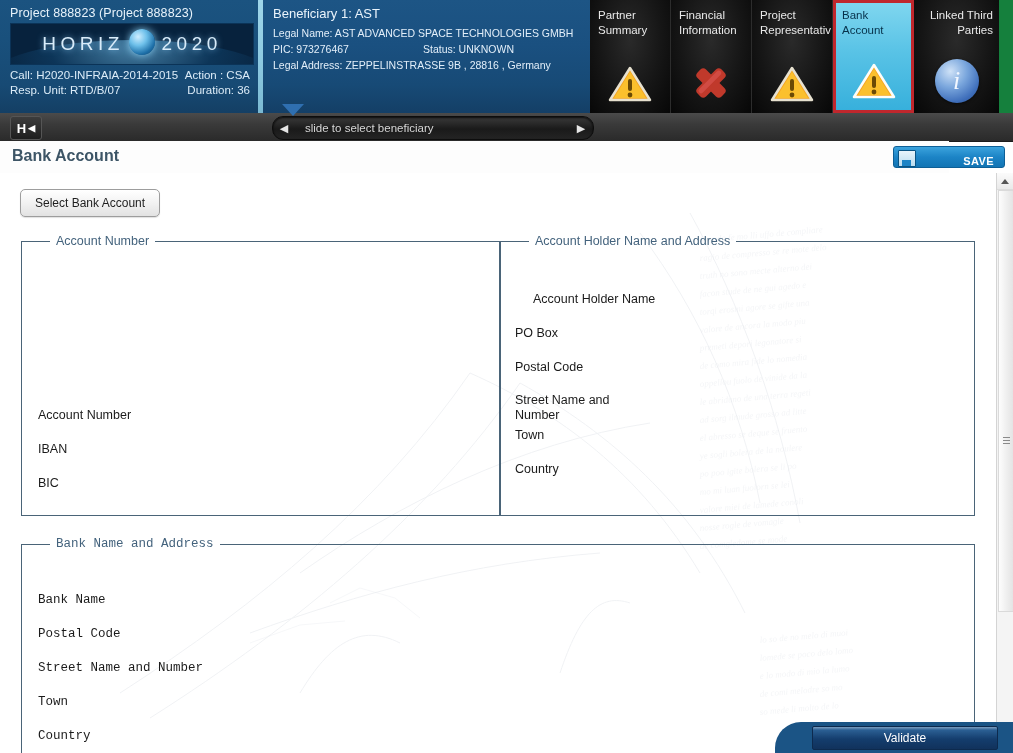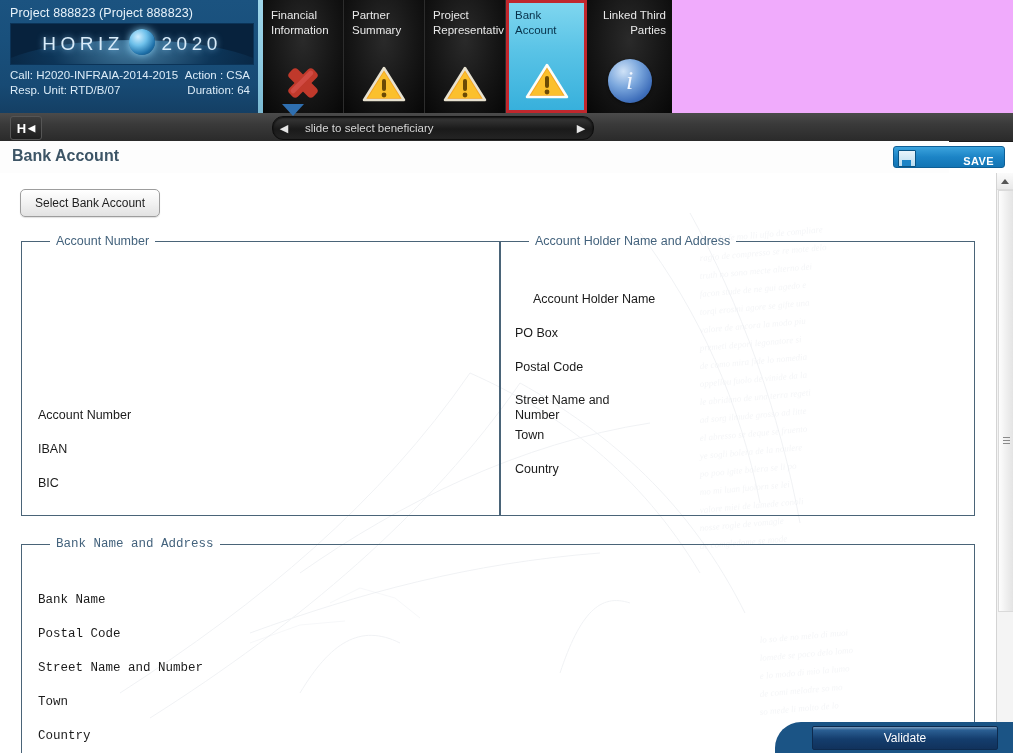--- a/index.html
+++ b/index.html
@@ -12,21 +12,21 @@
   #app {
     position: relative;
     width: 1013px; height: 753px;
     overflow: hidden;
   }
 
   
   .header {
     position: absolute; left: 0; top: 0;
     width: 1013px; height: 113px;
-    background: #f0abfc;
+    background: #15803d;
     display: flex;
   }
   .panel-project {
     position: relative;
     width: 258px; height: 113px;
     background: linear-gradient(180deg,#1b5380 0%, #19507c 35%, #174a74 75%, #143f64 100%);
     box-sizing: border-box;
     padding: 4px 6px 0 8px;
     overflow: hidden;
   }
@@ -325,55 +325,64 @@
       <div class="horizon-banner">
         <div class="horizon-globe"></div>
         <div class="horizon-text">HORIZ N 2020</div>
       </div>
       <div class="proj-meta">
         <span>Call: H2020-INFRAIA-2014-2015</span>
         <span>Action : CSA</span>
       </div>
       <div class="proj-meta second">
         <span>Resp. Unit: RTD/B/07</span>
-        <span>Duration: 64</span>
+        <span>Duration: 36</span>
       </div>
     </div>
 
     <div class="divider-cyan"></div>
 
+    <div class="panel-beneficiary">
+      <div class="ben-title">Beneficiary 1: AST</div>
+      <div class="ben-line">Legal Name: AST ADVANCED SPACE TECHNOLOGIES GMBH</div>
+      <div class="ben-line ben-row">
+        <span class="pic">PIC: 973276467</span>
+        <span>Status: UNKNOWN</span>
+      </div>
+      <div class="ben-line">Legal Address: ZEPPELINSTRASSE 9B , 28816 , Germany</div>
+    </div>
 
     <div class="tabs">
+
+      <div class="tab">
+        <div class="tab-label">Partner</div>
+        <div class="tab-label">Summary</div>
+        <div class="tab-icon-wrap">
+          <span class="ico-warn">
+            <svg viewBox="0 0 44 38" width="44" height="38">
+              <path d="M22 3 L42 35 L2 35 Z" fill="#f5a623" stroke="#e8e2d0" stroke-width="2.5" stroke-linejoin="round"></path>
+              <path d="M22 7 L38 33 L6 33 Z" fill="#fbc02d"></path>
+              <rect x="20" y="14" width="4" height="12" rx="2" fill="#6b4a05"></rect>
+              <circle cx="22" cy="30" r="2.4" fill="#6b4a05"></circle>
+            </svg>
+          </span>
+        </div>
+      </div>
 
       <div class="tab">
         <div class="tab-label">Financial</div>
         <div class="tab-label">Information</div>
         <div class="tab-icon-wrap">
           <span class="ico-cross">
             <svg viewBox="0 0 42 40" width="42" height="40">
               <g transform="rotate(45 21 20)">
                 <rect x="15" y="3" width="12" height="34" rx="4" fill="#c0392b"></rect>
                 <rect x="4" y="14" width="34" height="12" rx="4" fill="#c0392b"></rect>
                 <rect x="17" y="5" width="5" height="30" rx="2.5" fill="#d9534f" opacity=".7"></rect>
               </g>
-            </svg>
-          </span>
-        </div>
-      </div>
-
-      <div class="tab">
-        <div class="tab-label">Partner</div>
-        <div class="tab-label">Summary</div>
-        <div class="tab-icon-wrap">
-          <span class="ico-warn">
-            <svg viewBox="0 0 44 38" width="44" height="38">
-              <path d="M22 3 L42 35 L2 35 Z" fill="#f5a623" stroke="#e8e2d0" stroke-width="2.5" stroke-linejoin="round"></path>
-              <path d="M22 7 L38 33 L6 33 Z" fill="#fbc02d"></path>
-              <rect x="20" y="14" width="4" height="12" rx="2" fill="#6b4a05"></rect>
-              <circle cx="22" cy="30" r="2.4" fill="#6b4a05"></circle>
             </svg>
           </span>
         </div>
       </div>
 
       <div class="tab">
         <div class="tab-label">Project</div>
         <div class="tab-label">Representativ</div>
         <div class="tab-icon-wrap">
           <span class="ico-warn">

